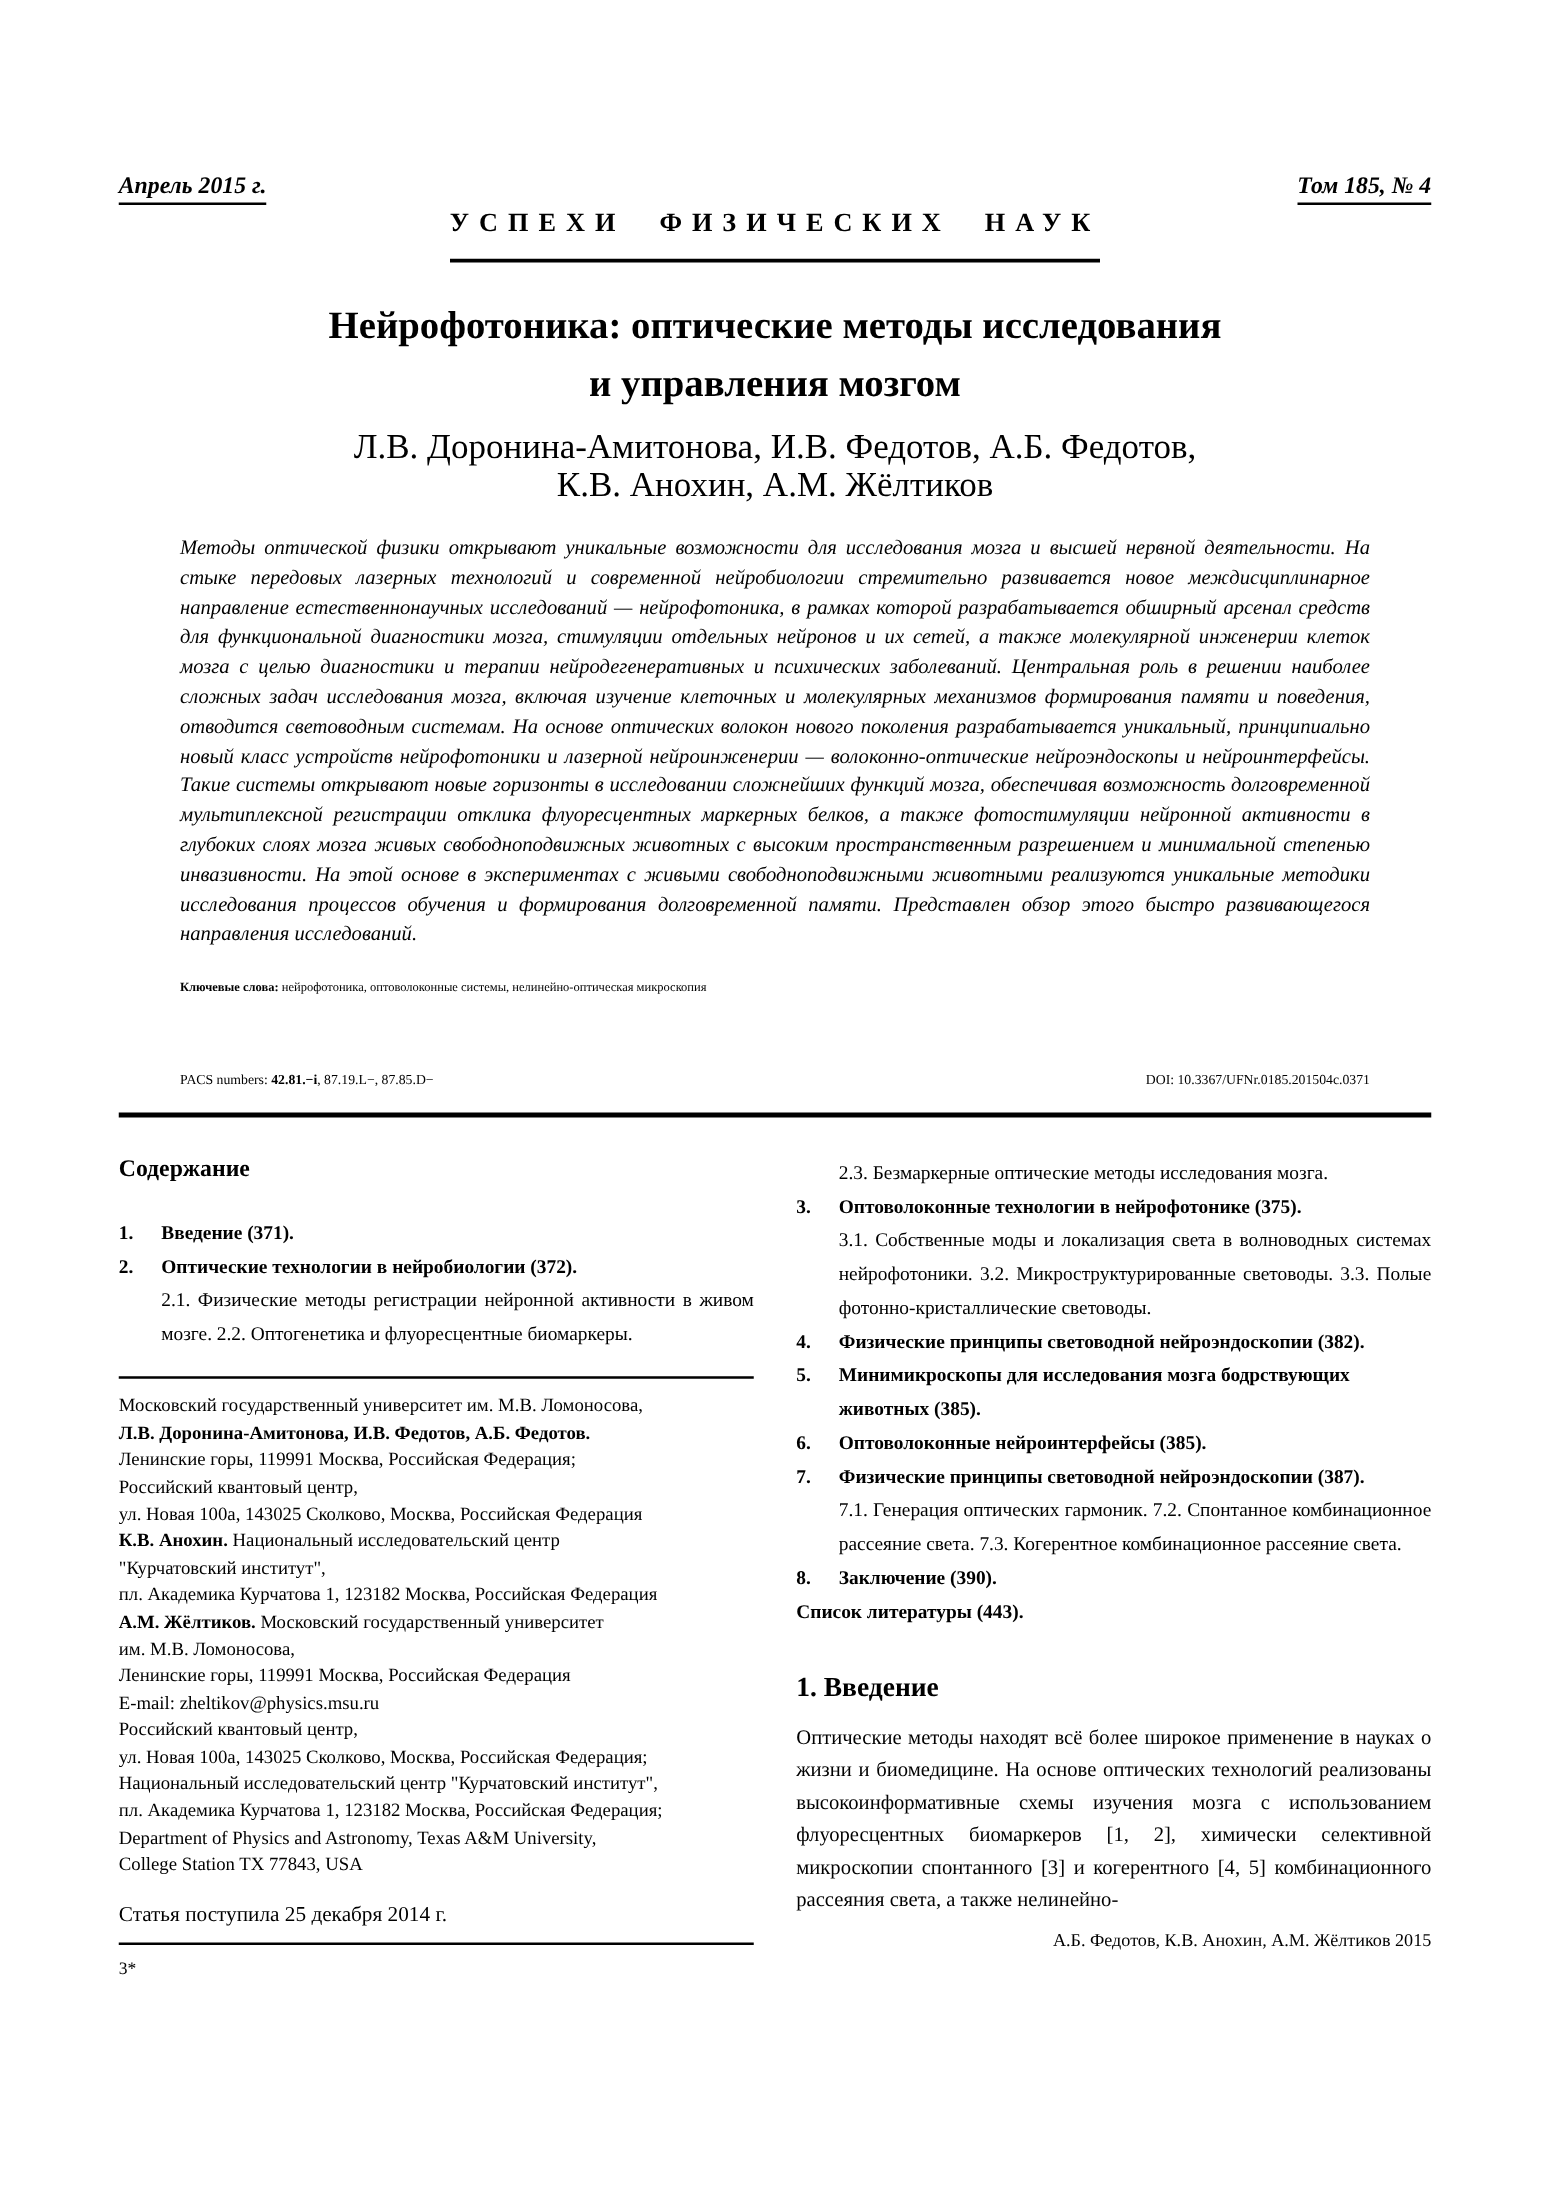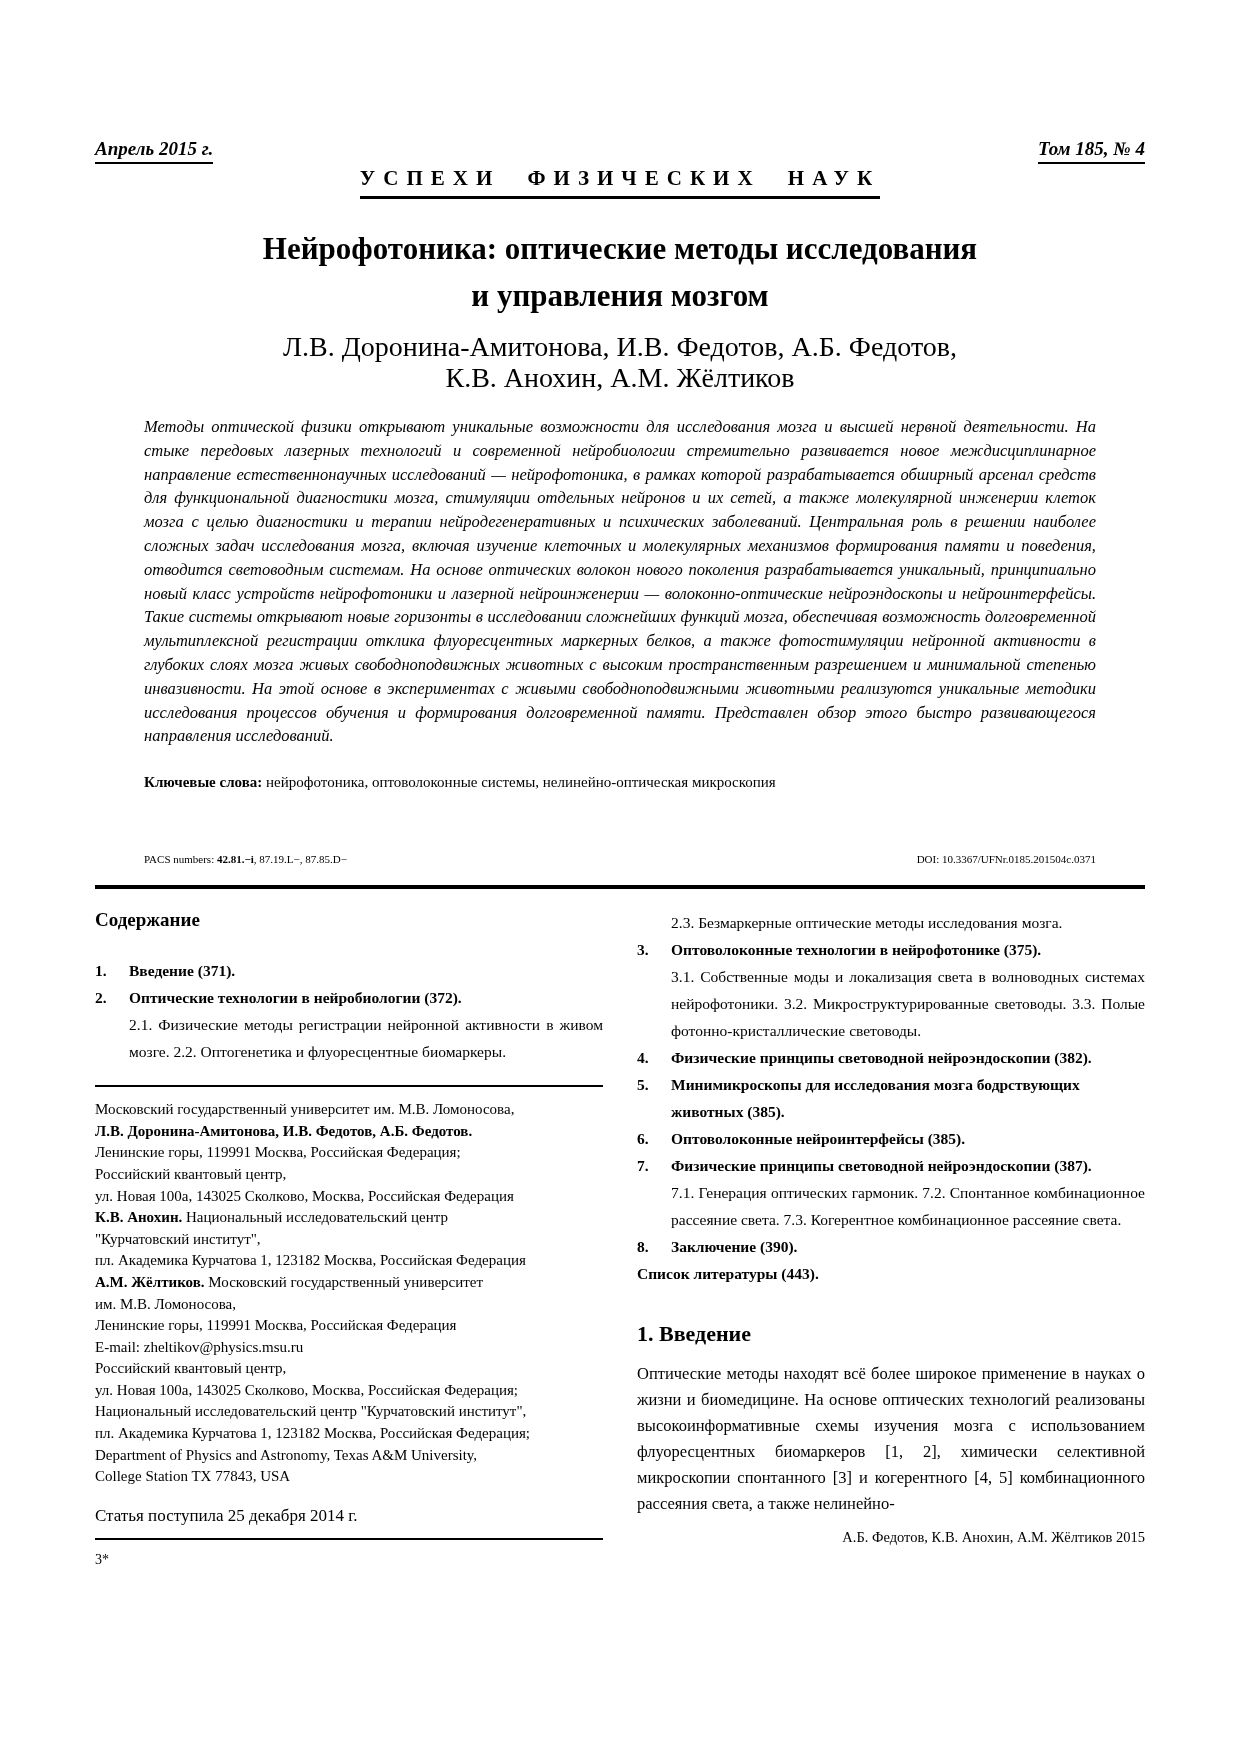--- a/index.html
+++ b/index.html
@@ -4,36 +4,36 @@
 <style>
   html,body { margin:0; padding:0; background:#ffffff; }
   body { font-family:"Liberation Serif","DejaVu Serif",serif; color:#000; }
   .page { position:relative; width:1240px; height:1754px; background:#fff; overflow:hidden; }
   .content { margin:0 95px; }
 
   .masthead { display:flex; justify-content:space-between; align-items:baseline; padding-top:138px; font-size:19px; font-weight:bold; font-style:italic; }
   .masthead .u { border-bottom:2px solid #000; padding-bottom:2px; }
 
   .journal-wrap { text-align:center; margin-top:2px; }
-  .journal { display:inline-block; font-size:21px; font-weight:bold; letter-spacing:8px; word-spacing:14px; border-bottom:3px solid #000; padding-bottom:5px; }
+  .journal { display:inline-block; font-size:21px; font-weight:bold; letter-spacing:8px; word-spacing:14px; border-bottom:3px solid #000; padding-bottom:16px; }
 
   .rubric-wrap { text-align:center; margin-top:58px; }
   .rubric { display:inline-block; font-size:15px; font-weight:bold; letter-spacing:1.5px; word-spacing:5px; border-bottom:2px solid #000; padding-bottom:3px; }
 
   .title { text-align:center; margin-top:26px; font-size:31px; font-weight:bold; line-height:47px; }
   .authors { text-align:center; margin-top:12px; font-size:28px; line-height:31px; }
 
   .abstract { width:952px; margin:22px auto 0; font-style:italic; font-size:16.5px; line-height:23.8px; text-align:justify; }
-  .keywords { width:952px; margin:26px auto 0; font-size:15px; }
+  .keywords { width:952px; margin:26px auto 0; font-size:10px; }
   .pacs-row { width:952px; margin:62px auto 0; display:flex; justify-content:space-between; font-size:11px;text-align:center; }
 
   .rule-thick { margin-top:20px; height:4px; background:#000; }
 
   .cols { display:flex; gap:34px; margin-top:20px; }
-  .col { flex:1; min-width:0; }
+  .col { flex:1; min-width:0;margin-top:11px; }
 
   .toc-heading { font-size:19px; font-weight:bold; margin:0 0 26px; }
   .toc-item { display:flex; font-size:15.5px; line-height:27px; font-weight:bold; }
   .toc-num { width:34px; flex:none; }
   .toc-title { flex:1; }
   .toc-sub { padding-left:34px; font-size:15.5px; line-height:27px; text-align:justify; font-weight:normal; }
   .toc-refs { font-size:15.5px; line-height:27px; font-weight:bold; }
 
   .rule-thin { height:2px; background:#000; margin-top:20px; }
 

